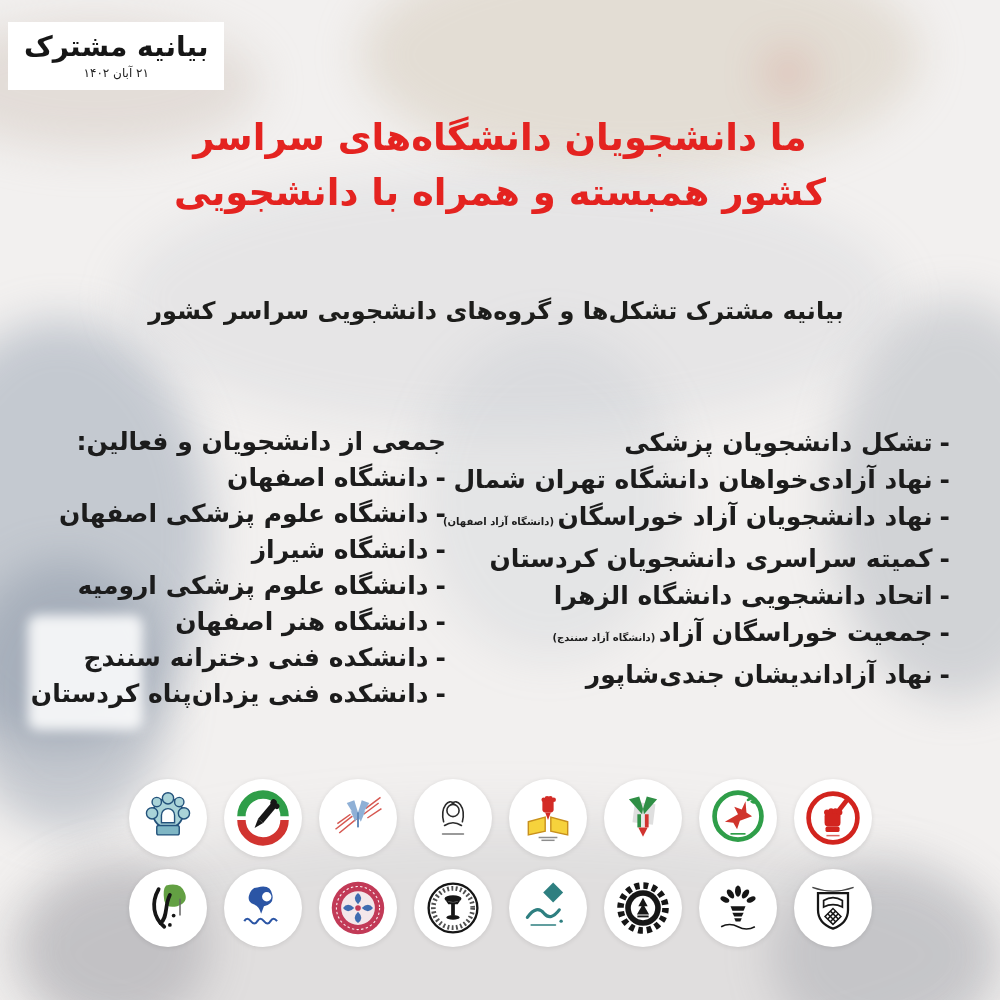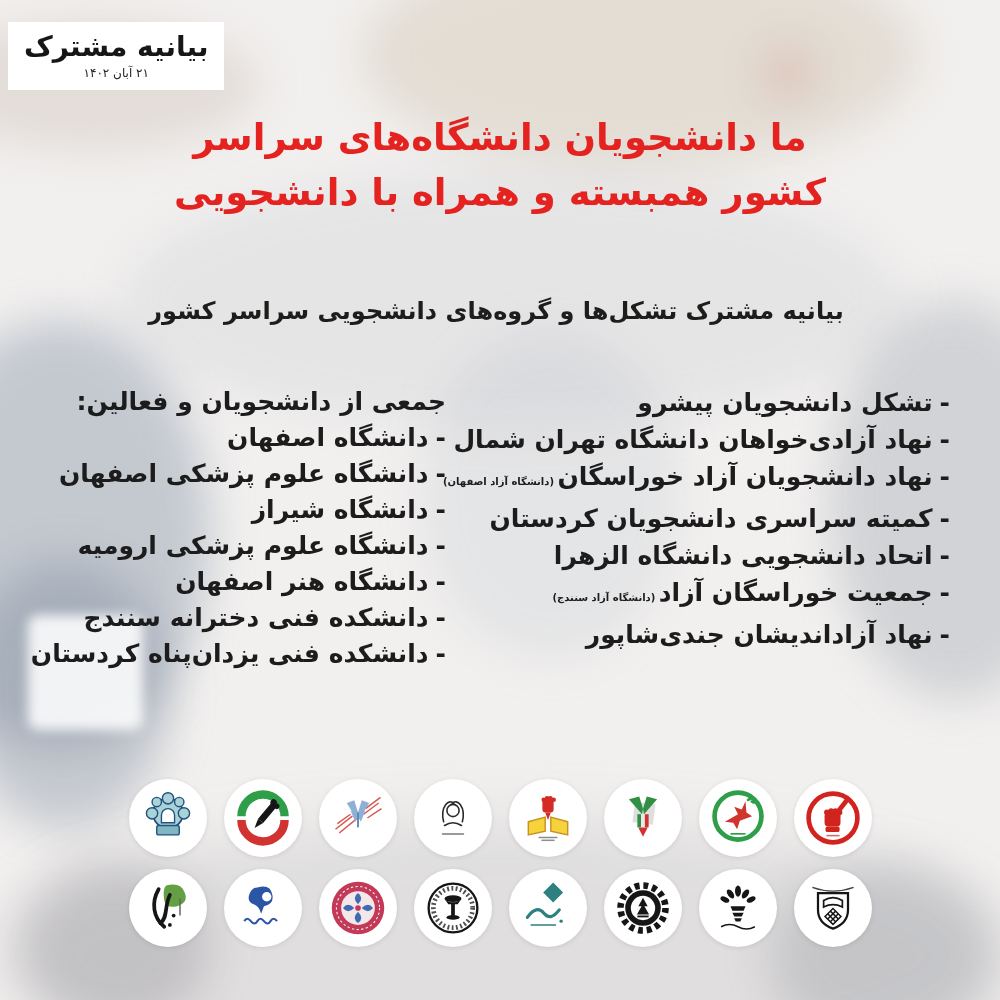--- a/index.html
+++ b/index.html
@@ -49,21 +49,21 @@
   .subtitle{
     position:absolute;top:297px;left:40px;right:48px;
     direction:rtl;text-align:center;color:#1d1d1b;
     font-weight:bold;font-size:24px;
   }
   
   .columns{
     position:absolute;top:384px;left:50px;right:50px;
     direction:rtl;display:flex;justify-content:space-between;
   }
-  .col{color:var(--ink);font-weight:bold;font-size:25px;text-align:right;}
+  .col{color:var(--ink);font-weight:bold;font-size:25px;text-align:right;margin-top:40px;}
   .col-orgs{width:52.5%;}
   .col-unis{width:44%;}
   .col-orgs .li{line-height:37px;}
   .col-unis .li,.col-unis .col-header{line-height:36px;}
   .li{white-space:nowrap;}
   .li .dash{margin-left:7px;}
   .li .note{font-size:10px;font-weight:bold;}
   
   .logos{position:absolute;top:779px;left:0;right:0;}
   .logo-row{display:flex;justify-content:center;gap:17px;}
@@ -103,21 +103,21 @@
 
   <div class="headline">
     <div>ما دانشجویان دانشگاه‌های سراسر</div>
     <div>کشور همبسته و همراه با دانشجویی</div>
   </div>
 
   <div class="subtitle">بیانیه مشترک تشکل‌ها و گروه‌های دانشجویی سراسر کشور</div>
 
   <div class="columns">
     <div class="col col-orgs">
-        <div class="li"><span class="dash">-</span><span class="lbl">تشکل دانشجویان پیشرو</span></div>
+        <div class="li"><span class="dash">-</span><span class="lbl">تشکل دانشجویان پزشکی</span></div>
         <div class="li"><span class="dash">-</span><span class="lbl">نهاد آزادی‌خواهان دانشگاه تهران شمال</span></div>
         <div class="li"><span class="dash">-</span><span class="lbl">نهاد دانشجویان آزاد خوراسگان</span><span class="note"> (دانشگاه آزاد اصفهان)</span></div>
         <div class="li"><span class="dash">-</span><span class="lbl">کمیته سراسری دانشجویان کردستان</span></div>
         <div class="li"><span class="dash">-</span><span class="lbl">اتحاد دانشجویی دانشگاه الزهرا</span></div>
         <div class="li"><span class="dash">-</span><span class="lbl">جمعیت خوراسگان آزاد</span><span class="note"> (دانشگاه آزاد سنندج)</span></div>
         <div class="li"><span class="dash">-</span><span class="lbl">نهاد آزاداندیشان جندی‌شاپور</span></div>
       </div>
     <div class="col col-unis">
       <div class="col-header">جمعی از دانشجویان و فعالین:</div>
       <div>

